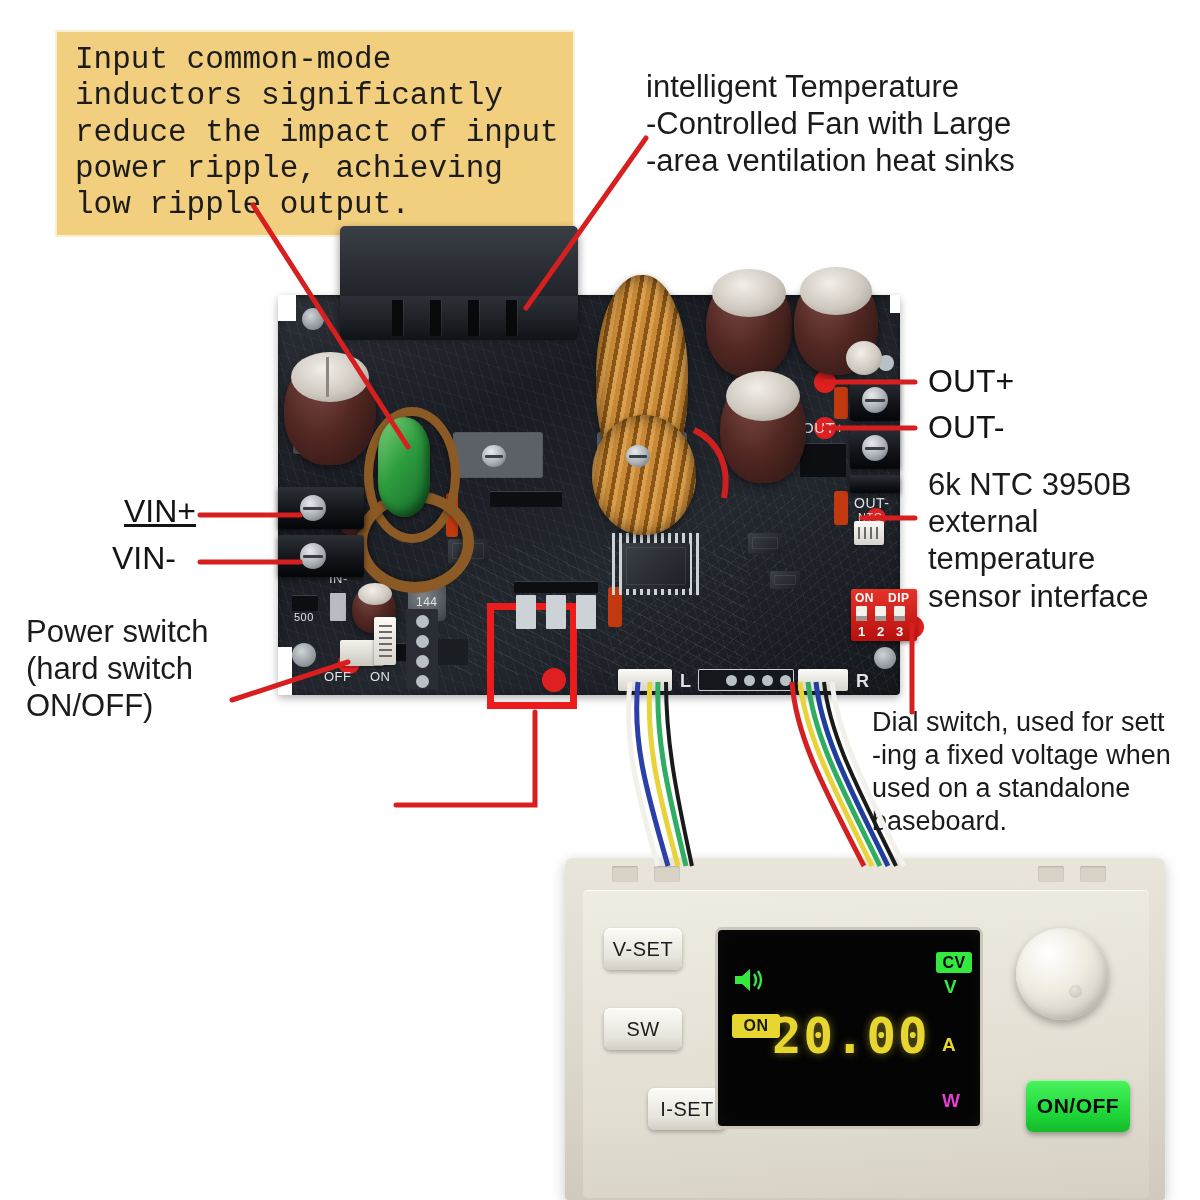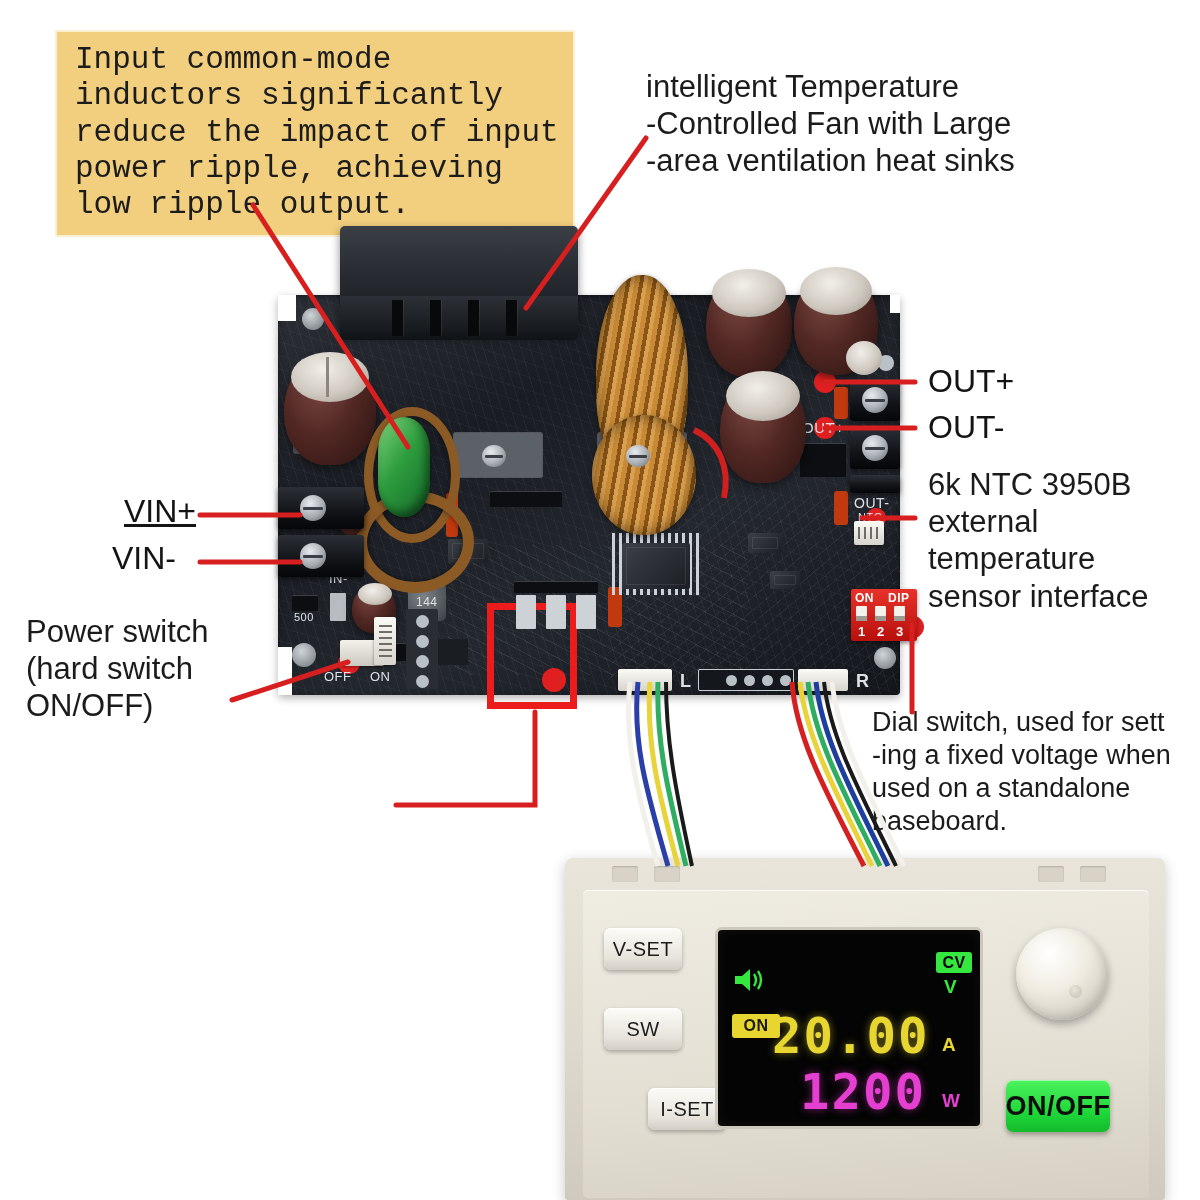--- a/index.html
+++ b/index.html
@@ -111,23 +111,23 @@
     background:linear-gradient(175deg,#efece2 0%,#e3dfd3 60%,#d5d0c3 100%);
     border-radius:5px;box-shadow:inset 0 1px 0 rgba(255,255,255,.8);}
   .psu-tab{position:absolute;width:26px;height:16px;background:#d8d3c6;border-radius:2px;
     box-shadow:inset 0 1px 2px rgba(0,0,0,.18);}
 
   .btn{position:absolute;border-radius:7px;display:flex;align-items:center;justify-content:center;
     font-size:20px;font-weight:normal;color:#1d1d1d;letter-spacing:.5px;
     background:linear-gradient(180deg,#fcfbf7 0%,#e7e4dc 70%,#d2cec4 100%);
     box-shadow:0 2px 4px rgba(0,0,0,.28),inset 0 1px 0 #fff;}
   .onoff{position:absolute;border-radius:7px;display:flex;align-items:center;justify-content:center;
-    font-size:27px;font-weight:bold;color:#0d0d0d;letter-spacing:.5px;
+    font-size:21px;font-weight:bold;color:#0d0d0d;letter-spacing:.5px;
     background:linear-gradient(180deg,#4cf25e 0%,#1fd93a 60%,#14bb2c 100%);
-    box-shadow:0 3px 5px rgba(0,0,0,.3),inset 0 1px 0 rgba(255,255,255,.5);}
+    box-shadow:0 3px 5px rgba(0,0,0,.3),inset 0 1px 0 rgba(255,255,255,.5);margin-left:20px;}
   .knob{position:absolute;border-radius:50%;
     background:radial-gradient(circle at 36% 28%,#ffffff 0%,#f0ece2 42%,#d3cec2 78%,#b4afa3 100%);
     box-shadow:0 4px 8px rgba(0,0,0,.3),inset -3px -4px 8px rgba(0,0,0,.12);}
   .knob:after{content:"";position:absolute;left:58%;top:62%;width:13px;height:13px;border-radius:50%;
     background:radial-gradient(circle at 40% 35%,#e9e4d8,#c4bfb3);}
 
   
   .lcd{position:absolute;left:718px;top:930px;width:262px;height:196px;background:#040404;
     border-radius:4px;box-shadow:inset 0 0 14px rgba(255,255,255,.05),0 0 0 3px #cdc8bb;}
   .seg{position:absolute;font-family:"DejaVu Sans Mono","Liberation Mono",monospace;
@@ -377,17 +377,16 @@
       <path d="M22 8 Q26 14 22 20" stroke="#35e83f" stroke-width="2.4" fill="none"></path>
       <path d="M26 5 Q32 14 26 23" stroke="#35e83f" stroke-width="2.4" fill="none"></path>
     </svg>
     <div class="badge" style="left:218px;top:22px;width:36px;height:21px;background:#35e83f;color:#040404;">CV</div>
     <div class="unit" style="left:226px;top:46px;color:#35e83f;">V</div>
 
     <div class="badge" style="left:14px;top:84px;width:48px;height:24px;background:#e8d630;color:#1b1b00;">ON</div>
     <div class="seg seg-a" style="left:54px;top:78px;text-align:right;">20.00</div>
     <div class="unit" style="left:224px;top:104px;color:#e8d630;">A</div>
 
-    <div class="seg seg-w" style="left:82px;top:134px;">1200</div>
     <div class="unit" style="left:224px;top:160px;color:#e43fd0;">W</div>
   </div>
 
 </div>
 
 </body></html>

